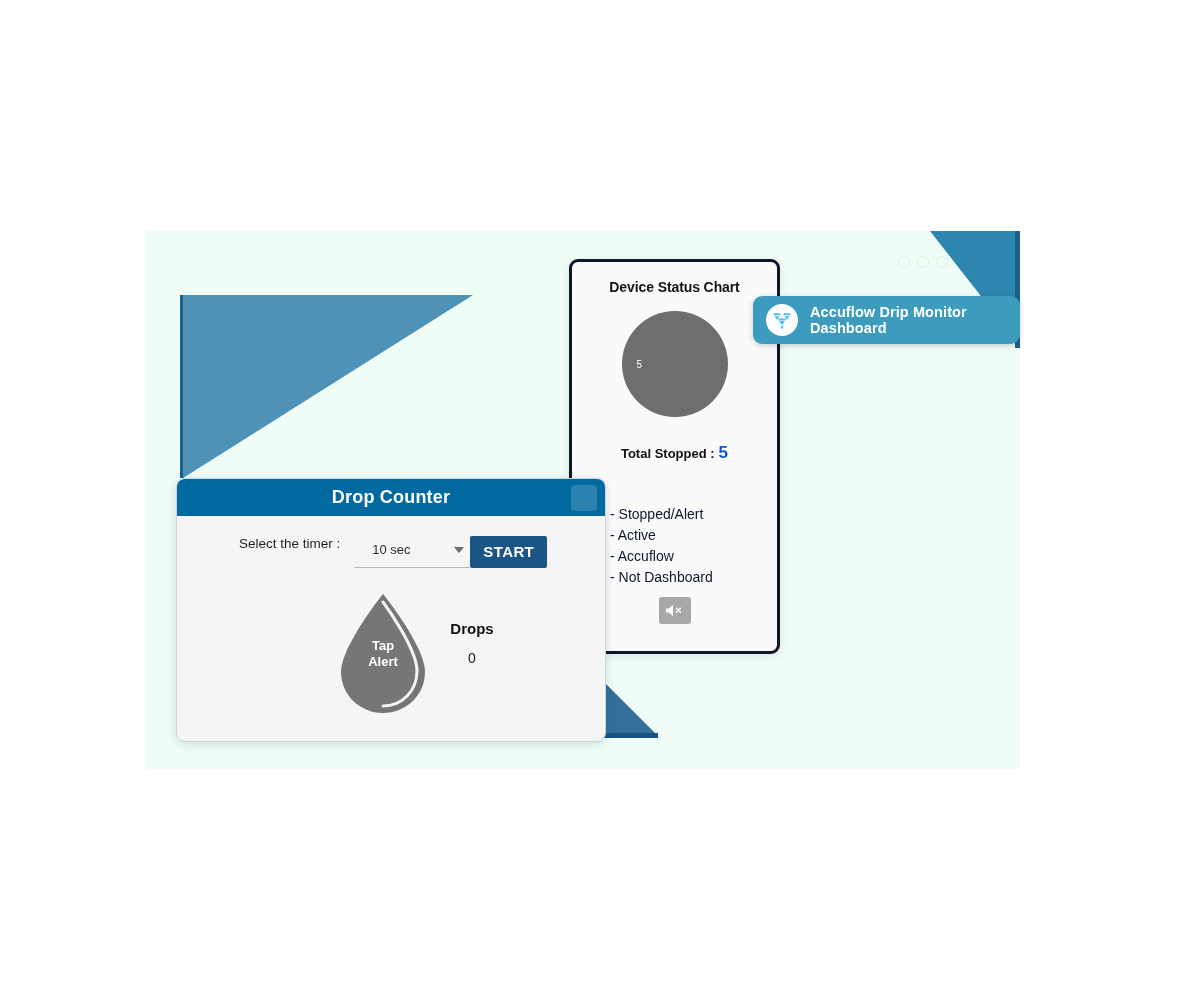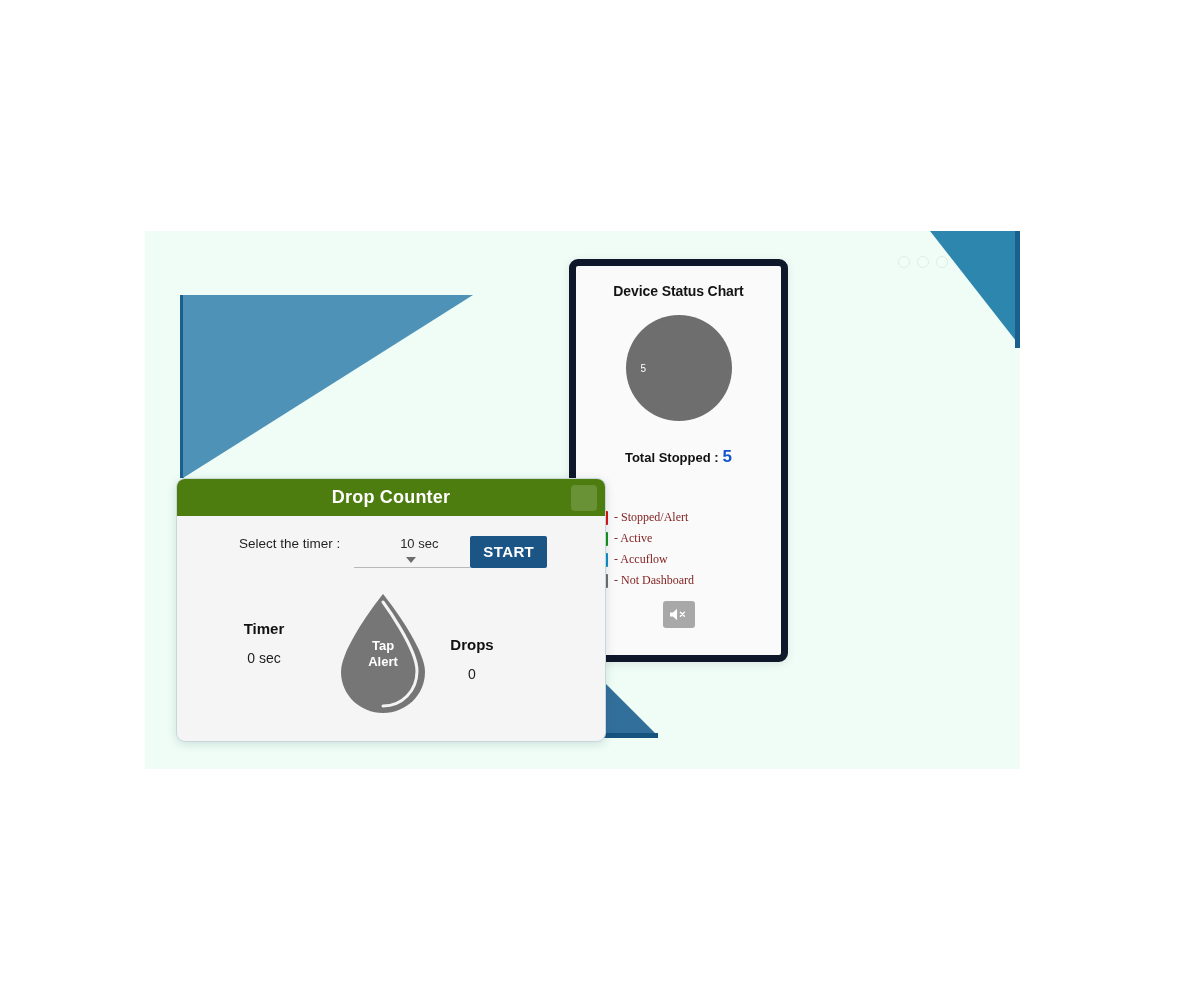--- a/index.html
+++ b/index.html
@@ -130,21 +130,21 @@
   }
 
   
   .status-card {
     position: absolute;
     left: 569px;
     top: 259px;
     width: 205px;
     height: 389px;
     background: #fafafa;
-    border: 7px solid #0f172a;
+    border: 3px solid #0f172a;
     border-radius: 9px;
     box-shadow: 0 2px 9px rgba(30,50,45,0.10);
   }
   .status-title {
     margin-top: 17px;
     text-align: center;
     font-size: 14px;
     font-weight: bold;
     color: #141414;
     letter-spacing: -0.1px;
@@ -192,23 +192,22 @@
     height: 21px;
   }
   .legend-swatch {
     width: 14px;
     height: 14px;
     border-radius: 1px;
     margin-right: 6px;
     flex: none;
   }
   .legend-text {
-    font-size: 12px;
-    color: #7f1d1d;
-    font-family: Liberation Serif, serif;
+    font-size: 14px;
+    color: #0f172a;
   }
 
   .mute-wrap {
     margin-top: 10px;
     display: flex;
     justify-content: center;
   }
   .mute-btn {
     width: 32px;
     height: 27px;
@@ -260,21 +259,21 @@
     width: 428px;
     height: 262px;
     background: #f5f5f5;
     border-radius: 9px;
     border: 1px solid #c9d7dd;
     box-shadow: 0 2px 10px rgba(25,60,80,0.16);
     overflow: hidden;
   }
   .drop-header {
     height: 37px;
-    background: #4d7c0f;
+    background: #0369a1;
     display: flex;
     align-items: center;
     justify-content: center;
     position: relative;
   }
   .drop-header-title {
     font-size: 18px;
     font-weight: bold;
     color: #ffffff;
     letter-spacing: 0.2px;
@@ -299,21 +298,20 @@
   }
   .timer-select {
     margin-left: 14px;
     width: 108px;
     border-bottom: 1.5px solid #b9b9b9;
     display: flex;
     align-items: center;
     justify-content: space-between;
     padding: 0 4px 4px 4px;
     cursor: pointer;
-    flex-direction: column;
   }
   .timer-select-value {
     font-size: 13px;
     color: #2a2a2a;
     margin-left: 14px;
   }
   .caret {
     width: 0;
     height: 0;
     border-left: 5px solid transparent;
@@ -347,21 +345,21 @@
     font-size: 15px;
     font-weight: bold;
     color: #111111;
   }
   .stat-value {
     margin-top: 13px;
     font-size: 14px;
     color: #1d1d1d;
   }
   .stat-timer { left: 32px; top: 52px; }
-  .stat-drops { left: 240px; top: 68px; }
+  .stat-drops { left: 240px; top: 52px; }
 
   .droplet {
     position: absolute;
     left: 156px;
     top: 22px;
     width: 100px;
     height: 127px;
   }
   .droplet-text {
     position: absolute;
@@ -435,41 +433,51 @@
     <div class="mute-wrap">
       <div class="mute-btn">
         <svg width="19" height="15" viewBox="0 0 19 15">
           <path d="M1 5.5 h3 L8 1.8 v11.4 L4 9.5 H1 Z" fill="#ffffff"></path>
           <path d="M11.4 5.3 L15.4 9.3 M15.4 5.3 L11.4 9.3" stroke="#ffffff" stroke-width="1.4" stroke-linecap="round"></path>
         </svg>
       </div>
     </div>
   </div>
 
+  <div class="title-badge">
+    <div class="badge-logo">
+      <svg width="22" height="22" viewBox="0 0 22 22">
+        <rect x="2.5" y="4.2" width="7" height="2.1" rx="0.7" fill="#55bfe8"></rect>
+        <rect x="12.5" y="4.2" width="7" height="2.1" rx="0.7" fill="#55bfe8"></rect>
+        <path d="M3.4 7.2 h5.2 L6 11 Z" fill="#55bfe8"></path>
+        <path d="M13.4 7.2 h5.2 L16 11 Z" fill="#55bfe8"></path>
+        <rect x="7.3" y="9.4" width="7.4" height="2" rx="0.7" fill="#55bfe8"></rect>
+        <path d="M8.1 12.1 h5.8 L11 16.4 Z" fill="#55bfe8"></path>
+        <circle cx="11" cy="18.4" r="1.3" fill="#55bfe8"></circle>
+      </svg>
+    </div>
+    <div class="badge-text">Accuflow Drip Monitor Dashboard</div>
+  </div>
 
   <div class="drop-card">
     <div class="drop-header">
       <div class="drop-header-title">Drop Counter</div>
       <div class="drop-header-ghost"></div>
     </div>
 
     <div class="timer-row">
       <div class="timer-label">Select the timer :</div>
       <div class="timer-select">
         <span class="timer-select-value">10 sec</span>
         <span class="caret"></span>
       </div>
       <button class="start-btn">START</button>
     </div>
 
     <div class="counter-area">
-      <div class="stat stat-timer">
-        <div class="stat-title">Timer</div>
-        <div class="stat-value">0 sec</div>
-      </div>
 
       <div class="droplet">
         <svg width="100" height="127" viewBox="0 0 100 127">
           <path d="M50 4 C50 4 92 56 92 82 C92 105 73 123 50 123 C27 123 8 105 8 82 C8 56 50 4 50 4 Z" fill="#767676"></path>
           <path d="M50 12 C50 12 84 58 84 81 C84 101 69 116 50 116" fill="none" stroke="#ffffff" stroke-width="3" stroke-linecap="round" opacity="0.92"></path>
         </svg>
         <div class="droplet-text">
           <span>Tap</span><br>
           <span>Alert</span>
         </div>

